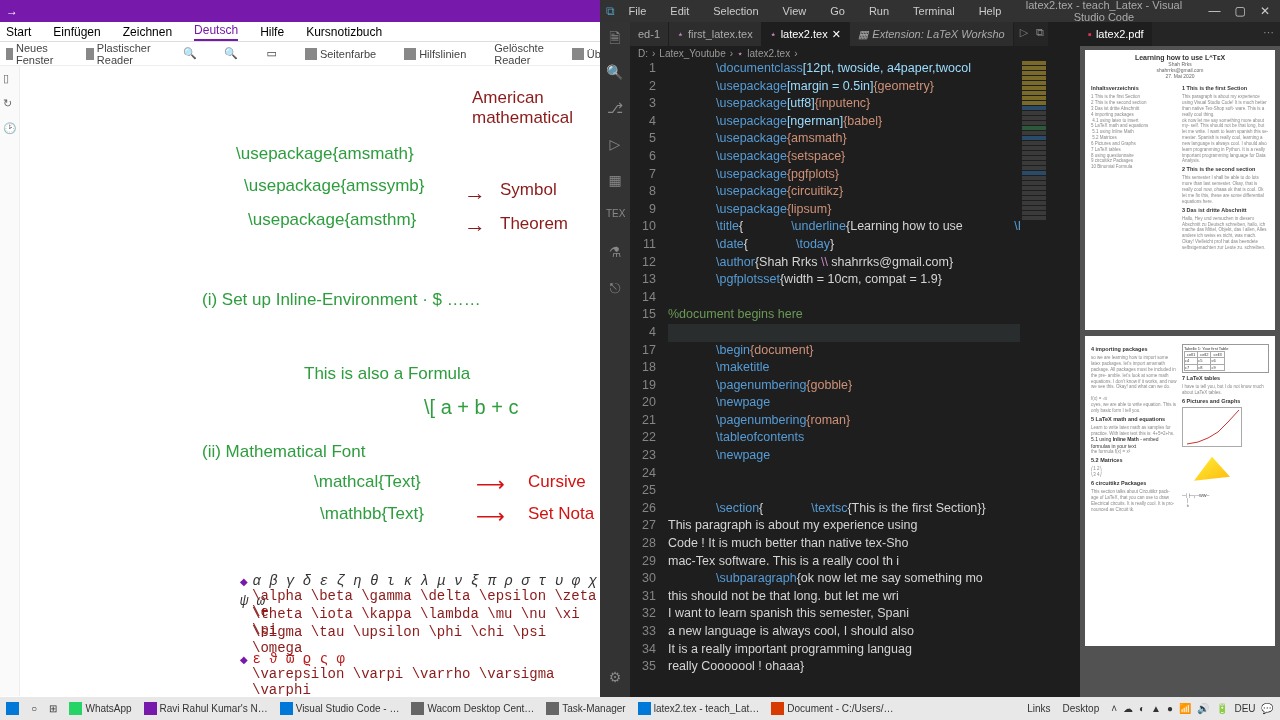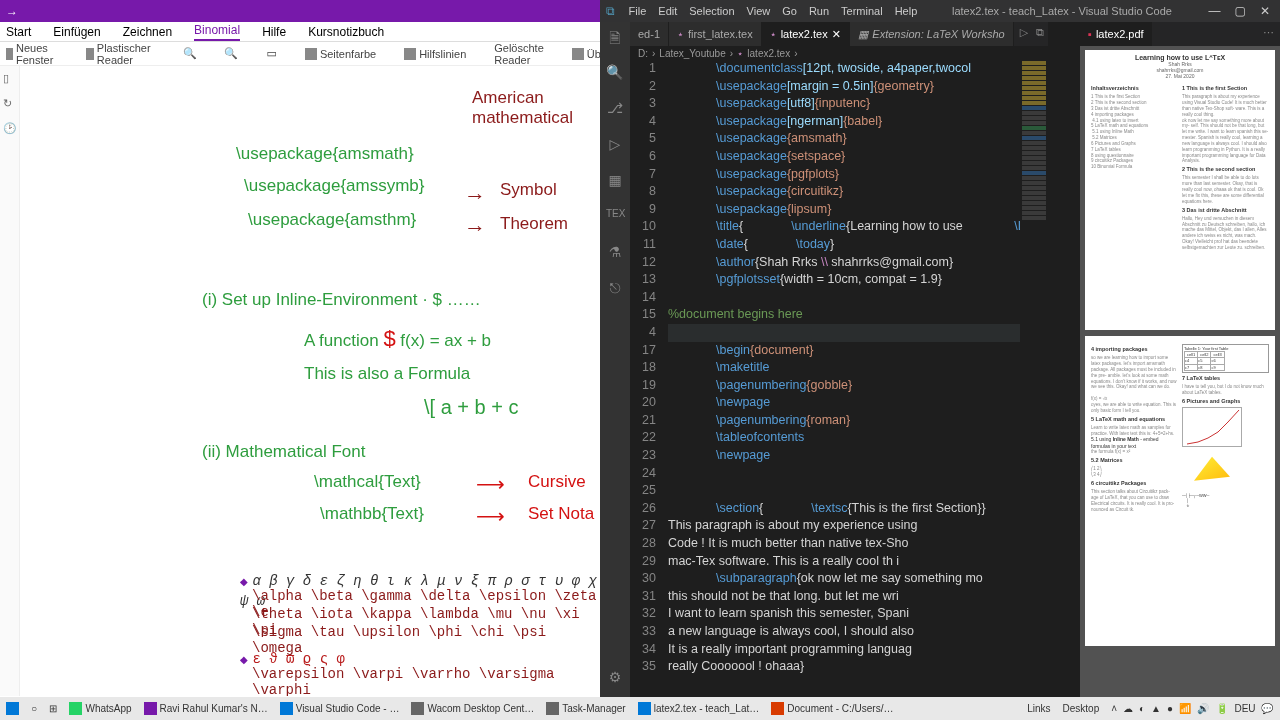--- a/index.html
+++ b/index.html
@@ -21,21 +21,21 @@
 .hw { position:absolute; font-size:17px; }
 .green { color:#2e9d3e; }
 .darkred { color:#8b1a1a; }
 .red { color:#d41212; }
 .mono { font-family:"Courier New",monospace; font-size:14px; }
 .bullet { color:#7719aa; font-size:10px; }
 
 
 .vscode { position:absolute; left:600px; top:0; width:680px; height:697px; background:#1e1e1e; color:#ccc; font-size:12px; }
 .vs-titlebar { height:22px; background:#323233; display:flex; align-items:center; }
-.vs-titlebar .menu { display:flex; gap:12px; padding:0 8px; font-size:11px; color:#ccc; }
+.vs-titlebar .menu { display:flex; gap:24px; padding:0 8px; font-size:11px; color:#ccc; }
 .vs-titlebar .title { flex:1; text-align:center; font-size:11px; color:#aaa; }
 .vs-titlebar .winbtns { display:flex; gap:14px; padding:0 10px; font-size:12px; color:#ccc; }
 .vs-activitybar { position:absolute; left:0; top:22px; width:30px; height:675px; background:#333; display:flex; flex-direction:column; align-items:center; padding-top:6px; gap:18px; color:#888; }
 .vs-activitybar .ab { width:18px; height:18px; font-size:14px; text-align:center; }
 .vs-activitybar .ab2 { margin-top:auto; margin-bottom:10px; }
 .vs-tabs { position:absolute; left:30px; top:22px; right:232px; height:24px; background:#252526; display:flex; font-size:11px; overflow:hidden; }
 .vs-tabs .tab { padding:4px 8px; background:#2d2d2d; color:#aaa; display:flex; align-items:center; gap:4px; border-right:1px solid #1e1e1e; white-space:nowrap; }
 .vs-tabs .tab.active { background:#1e1e1e; color:#fff; }
 .vs-tabs .tab .dot { color:#c586c0; }
 .vs-tabs .tab.ext { font-style:italic; }
@@ -85,21 +85,21 @@
 <body>
 
 <div class="onenote">
   <div class="on-titlebar">
     <span class="nav">→</span>
   </div>
   <div class="on-ribbon-tabs">
     <span>Start</span>
     <span>Einfügen</span>
     <span>Zeichnen</span>
-    <span class="active">Binomial</span>
+    <span class="active">Deutsch</span>
     <span>Hilfe</span>
     <span>Kursnotizbuch</span>
   </div>
   <div class="on-toolbar">
     <div class="tb">
         <span class="ico"></span>
         <span>Neues Fenster</span>
       </div>
     <div class="tb">
         <span class="ico"></span>
@@ -134,21 +134,20 @@
     <div class="hw darkred" style="left:448px;top:16px">American mathematical</div>
     <div class="hw green" style="left:212px;top:72px">\usepackage{amsmath}</div>
     <div class="hw green" style="left:220px;top:104px">\usepackage{amssymb}</div>
     <div class="hw darkred" style="left:440px;top:108px;font-size:22px">→</div>
     <div class="hw darkred" style="left:476px;top:108px">Symbol</div>
     <div class="hw green" style="left:224px;top:138px">\usepackage{amsthm}</div>
     <div class="hw darkred" style="left:440px;top:140px;font-size:22px">→</div>
     <div class="hw darkred" style="left:476px;top:142px">Theorem</div>
 
     <div class="hw" style="left:178px;top:218px"><span class="green">(i)  Set up   Inline-Environment · $ ……</span></div>
-    <div class="hw" style="left:280px;top:254px"><span class="green">A   function   </span><span class="red" style="font-size:22px">$</span><span class="green"> f(x)  =  ax  +  b</span></div>
     <div class="hw green" style="left:280px;top:292px">This  is  also   a   Formula</div>
     <div class="hw green" style="left:400px;top:324px;font-size:20px">\[  a  +  b  +  c</div>
 
     <div class="hw green" style="left:178px;top:370px">(ii)   Mathematical  Font</div>
     <div class="hw green" style="left:290px;top:400px">\mathcal{Text}</div>
     <div class="hw red" style="left:452px;top:400px;font-size:20px">⟶</div>
     <div class="hw red" style="left:504px;top:400px">Cursive</div>
     <div class="hw green" style="left:296px;top:432px">\mathbb{Text}</div>
     <div class="hw red" style="left:452px;top:432px;font-size:20px">⟶</div>
     <div class="hw red" style="left:504px;top:432px">Set Nota</div>

